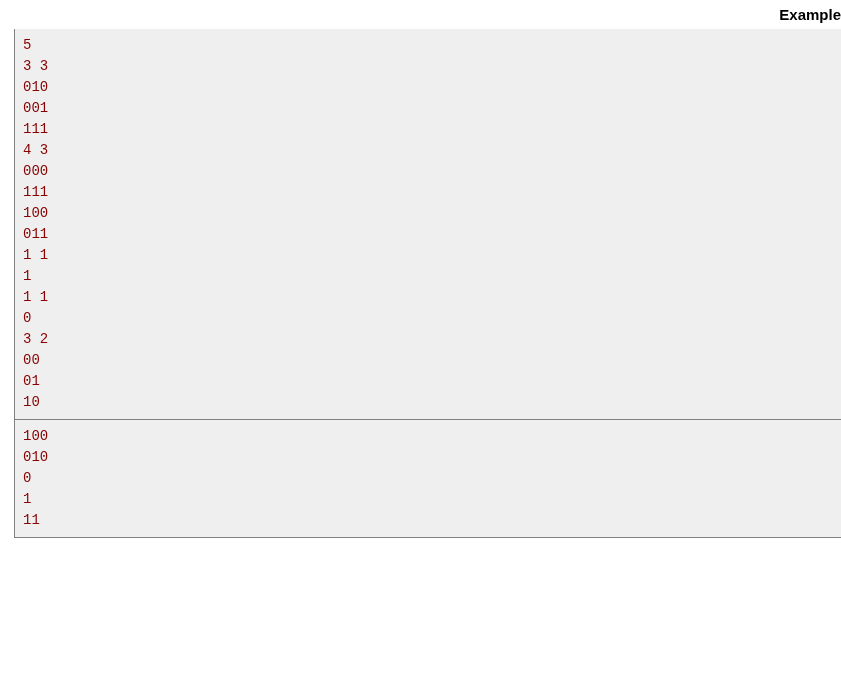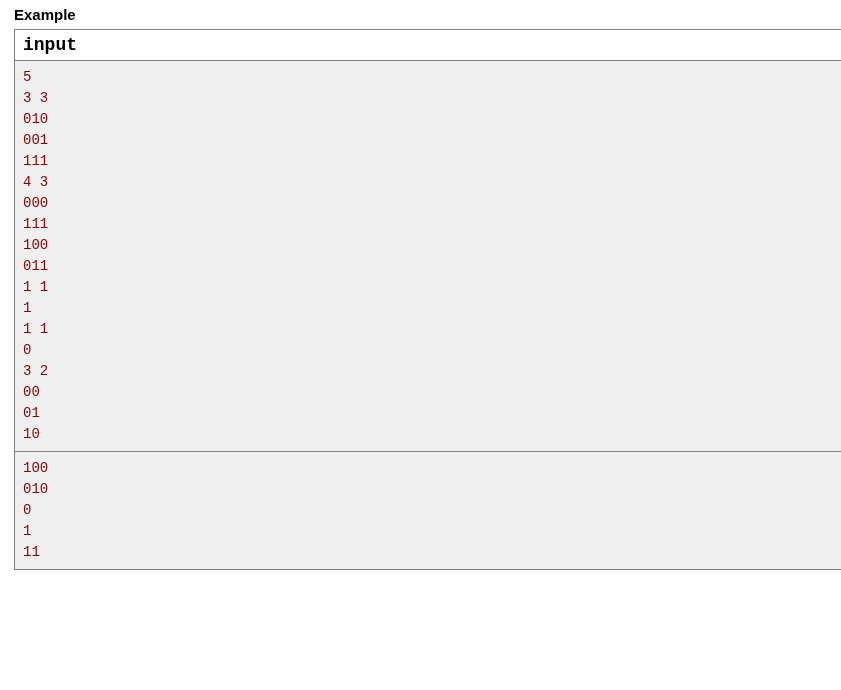--- a/index.html
+++ b/index.html
@@ -12,20 +12,21 @@
       font-size: 14px;
       background: #ffffff;
       padding: 6px 0 6px 14px;
       width: 841px;
     }
     .section-title {
       font-weight: bold;
       font-size: 15px;
       margin-bottom: 6px;
       color: #000;
+      text-align: right;
     }
     .io-block {
       border-left: 1px solid #808080;
     }
     .io-header {
       border-top: 1px solid #808080;
       border-bottom: 1px solid #808080;
       background: #ffffff;
       padding: 5px 8px;
     }
@@ -48,23 +49,20 @@
       white-space: pre;
       margin: 0;
     }
   </style>
 </head>
 <body>
 
 <div class="section-title">Example</div>
 
 <div class="io-block">
-  <div class="io-header">
-    <span class="io-header-text">input</span>
-  </div>
   <div class="io-body">
     <pre>5
 3 3
 010
 001
 111
 4 3
 000
 111
 100

